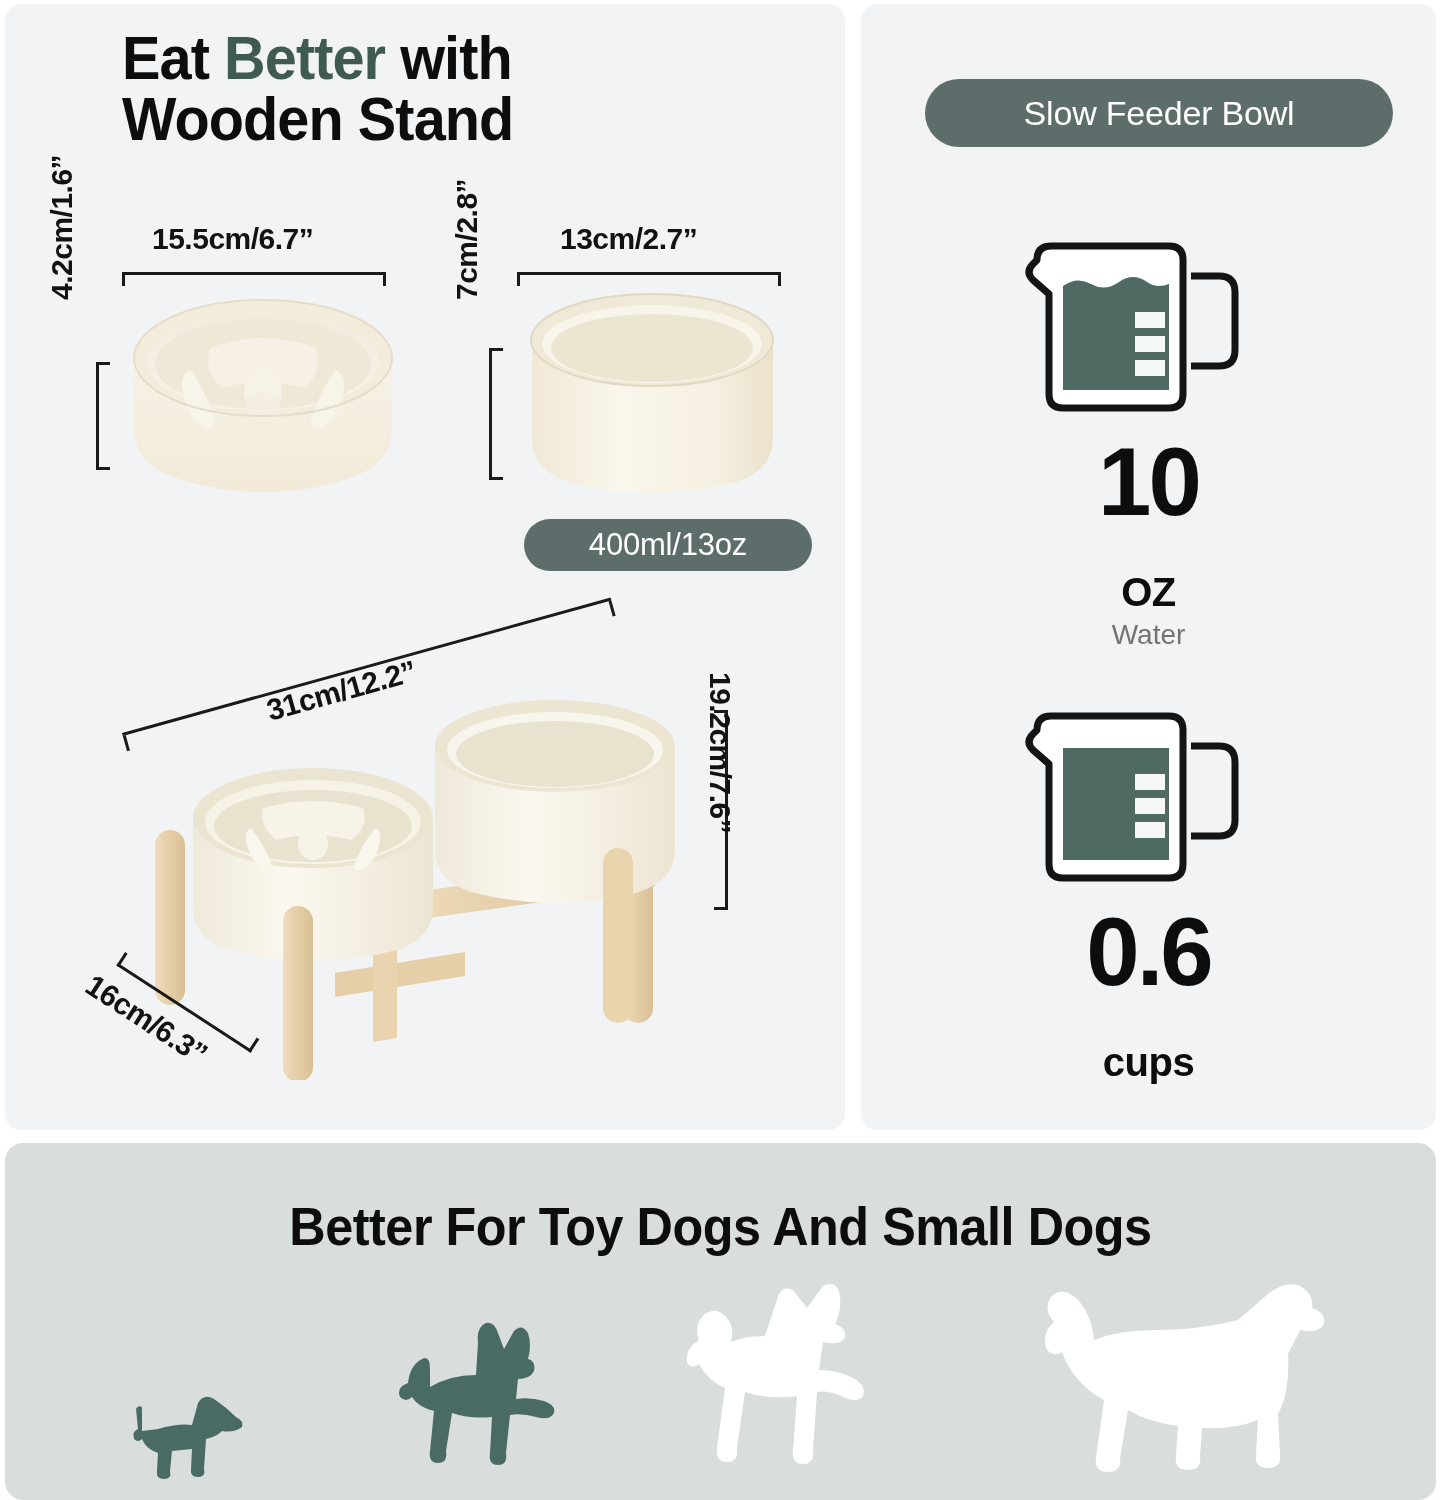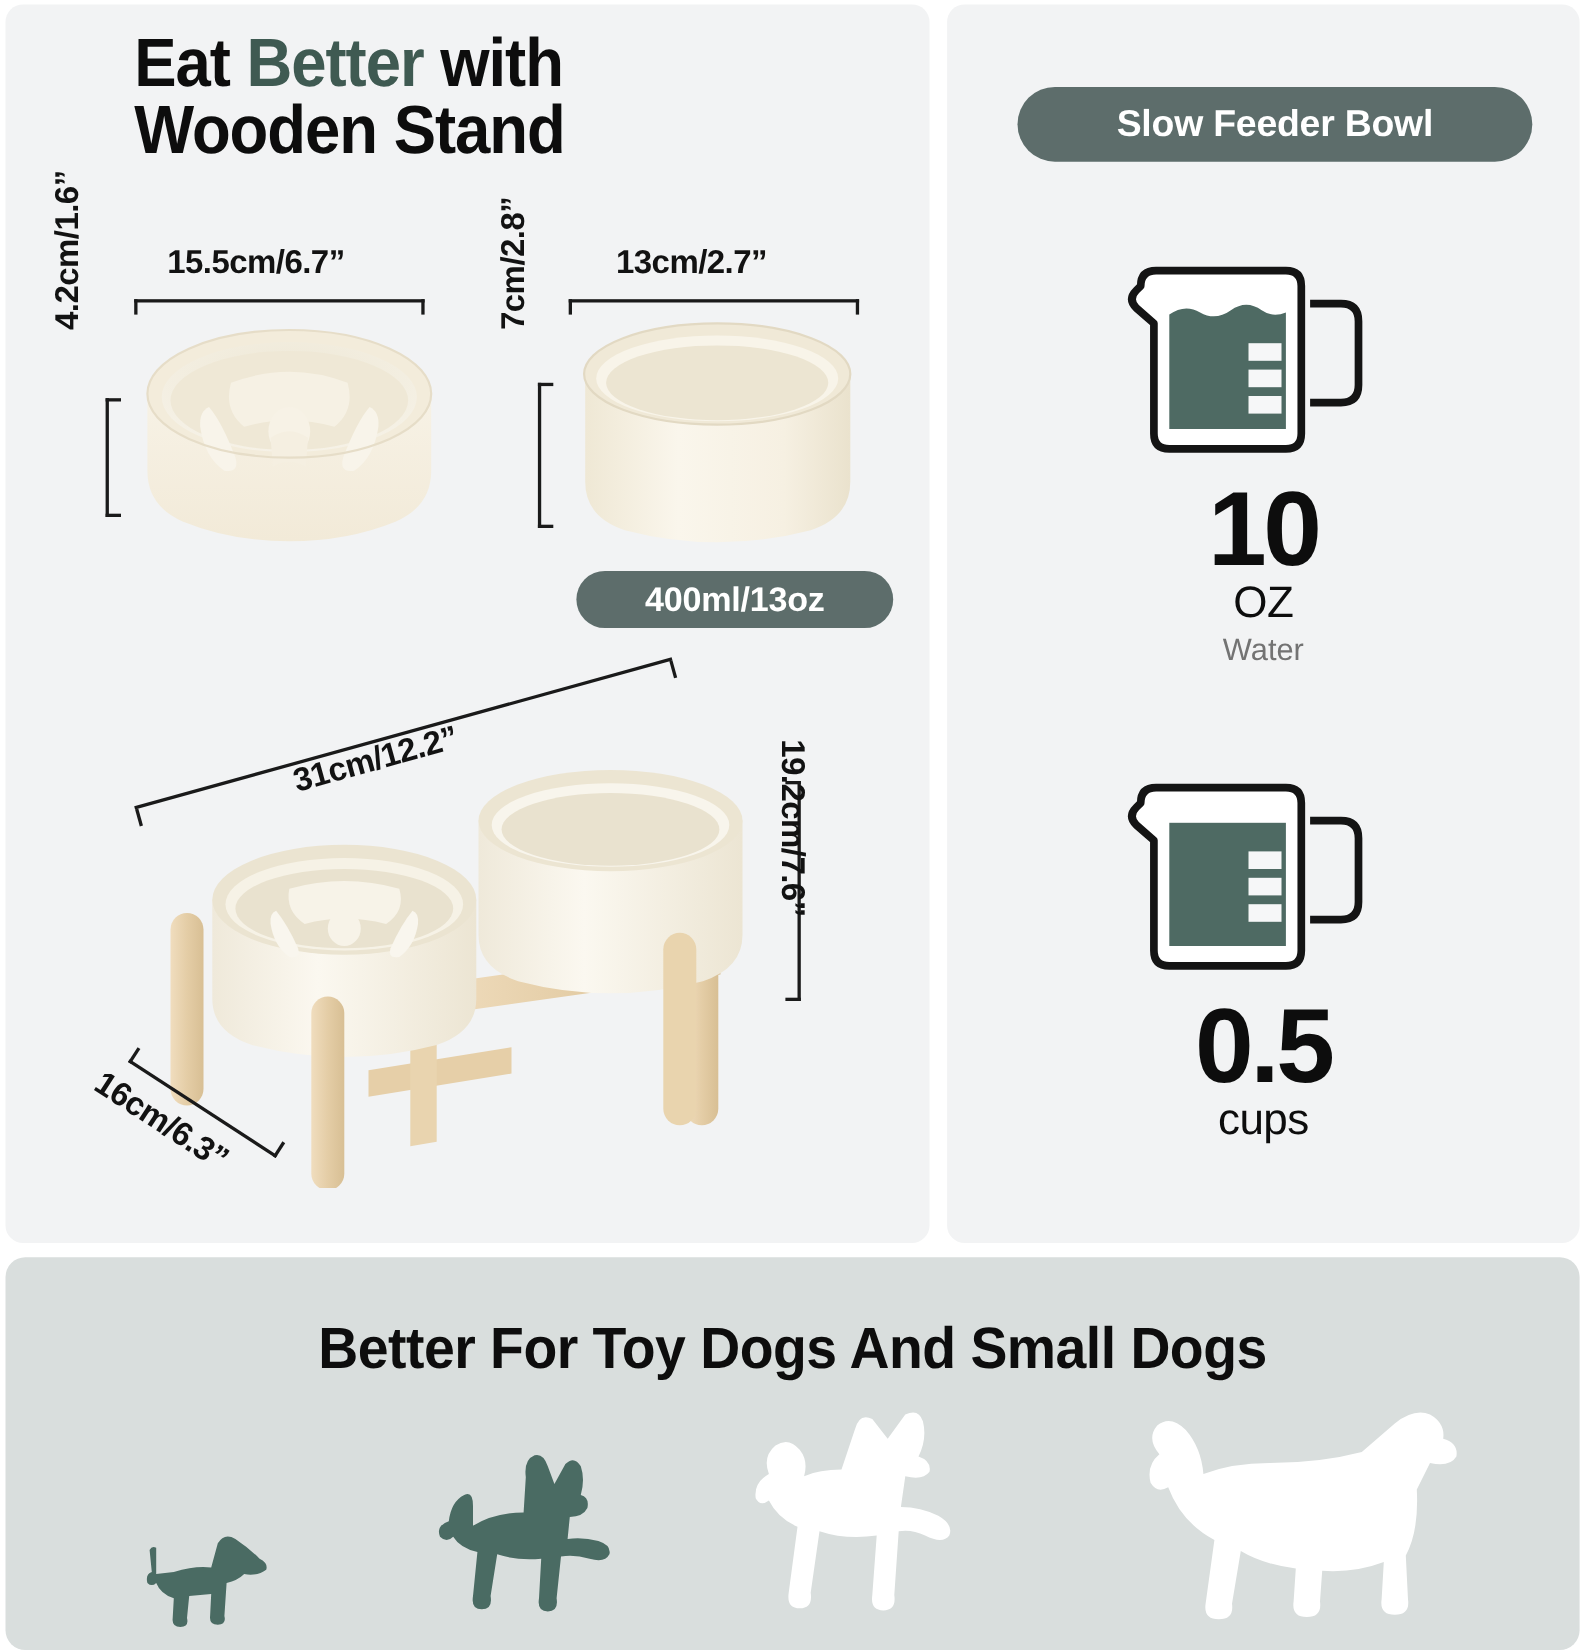--- a/index.html
+++ b/index.html
@@ -32,21 +32,21 @@
     letter-spacing:-1px; color:#0d0d0d;
     font-family:"Liberation Sans Narrow","Liberation Sans", sans-serif;
     transform:scaleX(0.93); transform-origin:left top;
   }
   .headline .accent { color:#3f5a52; }
 
   
   .pill {
     display:inline-flex; align-items:center; justify-content:center;
     background:#5d6d6b; color:#ffffff; border-radius:999px;
-    font-weight:700; letter-spacing:-0.2px;text-align:center;
+    font-weight:400; letter-spacing:-0.2px;text-align:center;
   }
   .pill-slow {
     position:absolute; left:925px; top:79px;
     width:468px; height:68px; font-size:34px;
   }
   .pill-vol {
     position:absolute; left:524px; top:519px;
     width:288px; height:52px; font-size:31px;
   }
 
@@ -99,23 +99,24 @@
   .stat-block { position:absolute; text-align:center; width:575px; left:861px; }
   .stat-1 { top:238px; }
   .stat-2 { top:708px; }
   .cupwrap { display:flex; justify-content:center; }
   .stat-big {
     font-size:96px; font-weight:700; color:#0d0d0d;
     line-height:0.95; letter-spacing:-3px; margin-top:18px;
     font-family:"Liberation Sans Narrow","Liberation Sans", sans-serif;
   }
   .stat-unit {
-    font-size:40px; font-weight:400; color:#0d0d0d; line-height:1.05;
+    font-size:40px; font-weight:700; color:#0d0d0d; line-height:1.05;
     letter-spacing:-0.5px;
     font-family:"Liberation Sans Narrow","Liberation Sans", sans-serif;
+    margin-top:44px;
   }
   .stat-sub { font-size:28px; font-weight:400; color:#737373; margin-top:6px; }
 
   
   .band-title {
     position:absolute; left:0; top:1196px; width:1441px; text-align:center;
     font-size:53px; font-weight:700; color:#0d0d0d; letter-spacing:-0.5px;
     font-family:"Liberation Sans Narrow","Liberation Sans", sans-serif;
     transform:scaleX(0.95);
   }
@@ -278,21 +279,21 @@
     <div class="cupwrap">
       <svg width="252" height="180" viewBox="0 0 252 180">
         <path d="M14 22 Q14 8 28 8 L146 8 Q160 8 160 22 L160 156 Q160 170 146 170 L40 170 Q26 170 26 156 L26 56 L10 42 Q2 34 10 26 Z" fill="#ffffff" stroke="#141414" stroke-width="7" stroke-linejoin="round"></path>
         <path d="M168 38 L196 38 Q212 38 212 54 L212 112 Q212 128 196 128 L168 128" fill="none" stroke="#141414" stroke-width="7" stroke-linejoin="round"></path>
         <rect x="40" y="40" width="106" height="112" fill="#4e6a63"></rect>
         <rect x="112" y="66" width="30" height="16" fill="#f6f7f8"></rect>
         <rect x="112" y="90" width="30" height="16" fill="#f6f7f8"></rect>
         <rect x="112" y="114" width="30" height="16" fill="#f6f7f8"></rect>
       </svg>
     </div>
-    <div class="stat-big">0.5</div>
+    <div class="stat-big">0.6</div>
     <div class="stat-unit">cups</div>
   </div>
 
   <div class="panel-bottom"></div>
   <div class="band-title">Better For Toy Dogs And Small Dogs</div>
 
   <div class="dog-row">
 
     <div class="dog-slot">
       <svg width="150" height="120" viewBox="0 0 150 120">

